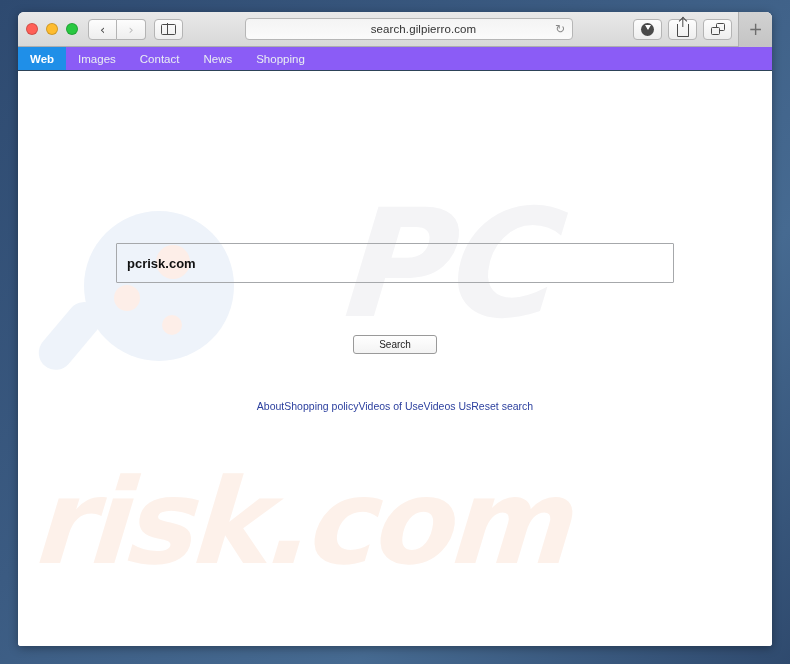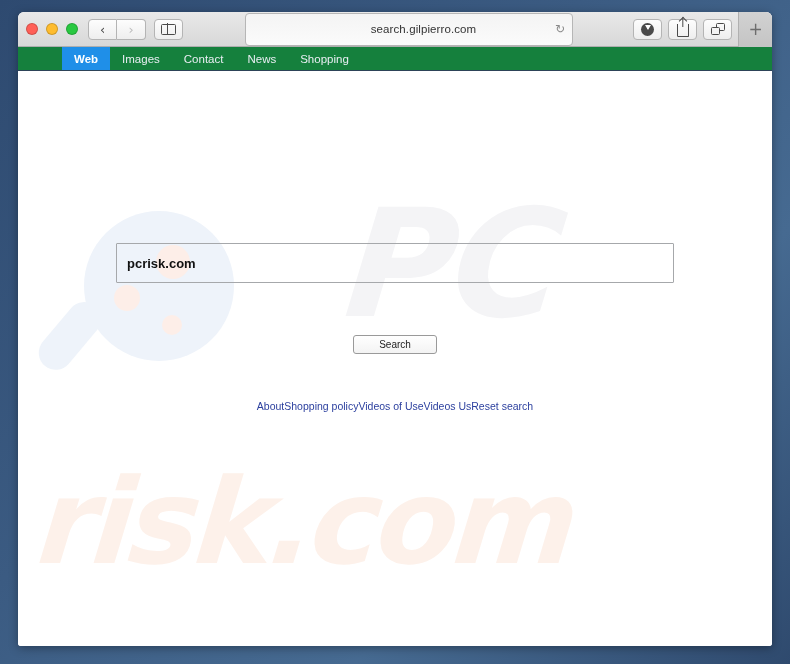--- a/index.html
+++ b/index.html
@@ -88,21 +88,21 @@
     left: 4.5px; top: -1.3px; bottom: -1.3px;
     border-left: 1.3px solid #4a4a4a;
   }
 
   
   #urlfield-wrap { flex: 1; display: flex; justify-content: center; padding: 0 6px; }
   #urlfield {
     position: relative;
     width: 100%;
     max-width: 328px;
-    height: 33px;
+    height: 22px;
     background: linear-gradient(to bottom, #f4f4f4, #fbfbfb);
     border: 1px solid #b6b6b6;
     border-radius: 4px;
     display: flex; align-items: center; justify-content: center; padding-left: 29px;
   }
   #url-text {
     font-size: 11.5px;
     color: #333;
     letter-spacing: 0.1px;
   }
@@ -187,25 +187,24 @@
     border-left: 1px solid #b0b0b0;
     display: flex; align-items: center; justify-content: center;
     font-size: 17px; color: #6d6d6d; line-height: 1;
     font-family: "DejaVu Sans", sans-serif;
   }
 
   
   #sitenav {
     flex: 0 0 24px;
     height: 24px;
-    background: #15803d;
+    background: #8b5cf6;
     display: flex;
     align-items: stretch;
     border-bottom: 1px solid #2d4358;
-    padding-left: 44px;
   }
   .nav-item {
     display: flex; align-items: center;
     padding: 0 12px;
     font-size: 11.5px;
     font-weight: bold;
     color: #ffffff;
     white-space: nowrap;
   }
   .nav-item.active { background: #1f8fe8; }

